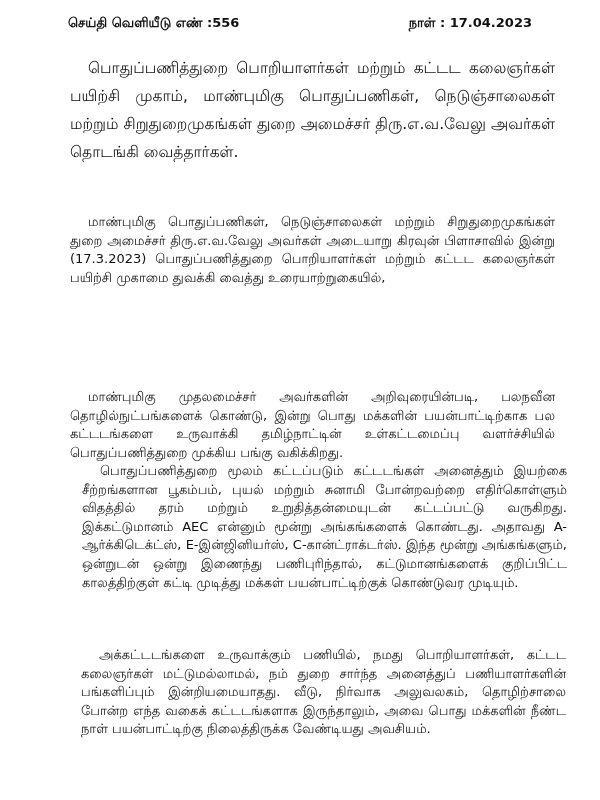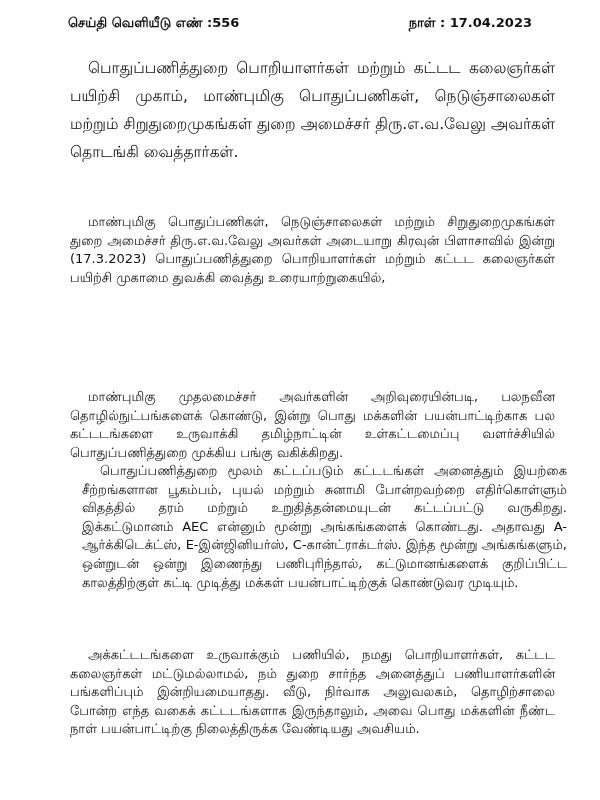--- a/index.html
+++ b/index.html
@@ -7,21 +7,21 @@
   .header { position: absolute; top: 15px; left: 68px; right: 68px; height: 16px; font-size: 13px; font-weight: bold; text-align: center; }
   .header .left { position: absolute; left: 0; top: 0; }
   .header .right { position: absolute; right: 0; top: 0; }
   .title { position: absolute; top: 54px; left: 70px; width: 485px; font-size: 15.5px; line-height: 28px; text-align: justify; text-align-last: left; }
   .title .indent { display: inline-block; width: 18px; }
   .para { position: absolute; left: 70px; width: 485px; font-size: 13px; line-height: 18.6px; text-align: justify; }
   .para .indent { display: inline-block; width: 18px; }
   .p1 { top: 213px; }
   .p2 { top: 341px; margin-top: 47px; }
   .p3 { top: 462px; margin-left: 12px; }
-  .p4 { top: 646px; }
+  .p4 { top: 646px; margin-left: 11px; }
 </style>
 </head>
 <body>
 
 <div class="header">
   <span class="left">செய்தி வெளியீடு எண் :556</span>
   <span class="right">நாள் : 17.04.2023</span>
 </div>
 
 <div class="title"><span class="indent"></span><span>பொதுப்பணித்துறை பொறியாளர்கள் மற்றும் கட்டட கலைஞர்கள் பயிற்சி முகாம், மாண்புமிகு பொதுப்பணிகள், நெடுஞ்சாலைகள் மற்றும் சிறுதுறைமுகங்கள் துறை அமைச்சர் திரு.எ.வ.வேலு அவர்கள் தொடங்கி வைத்தார்கள்.</span></div>

